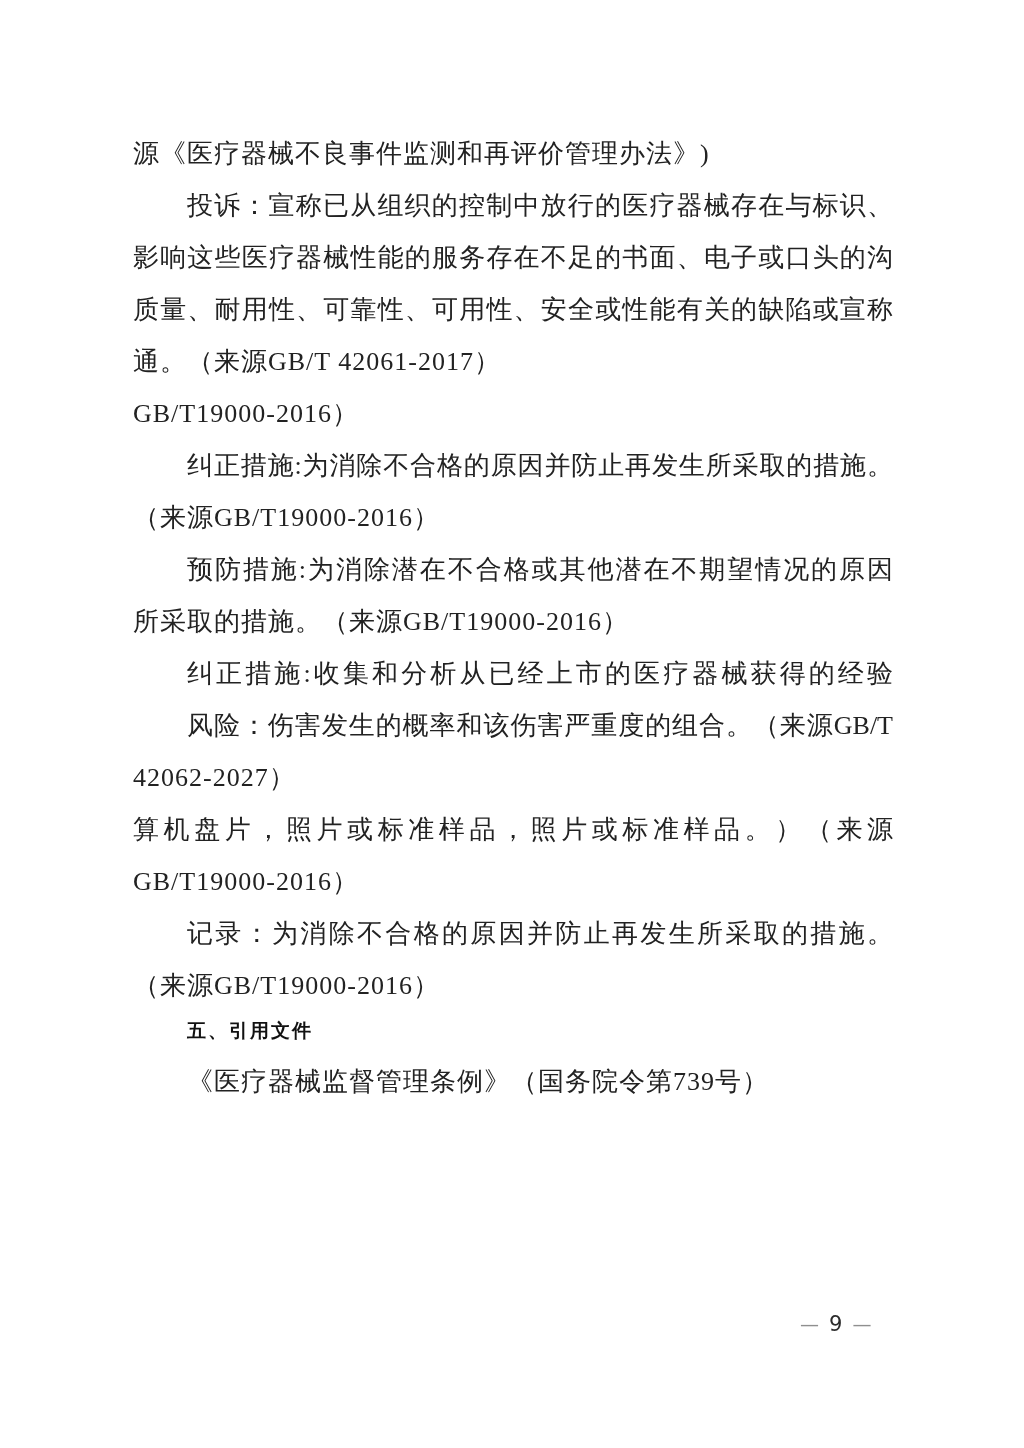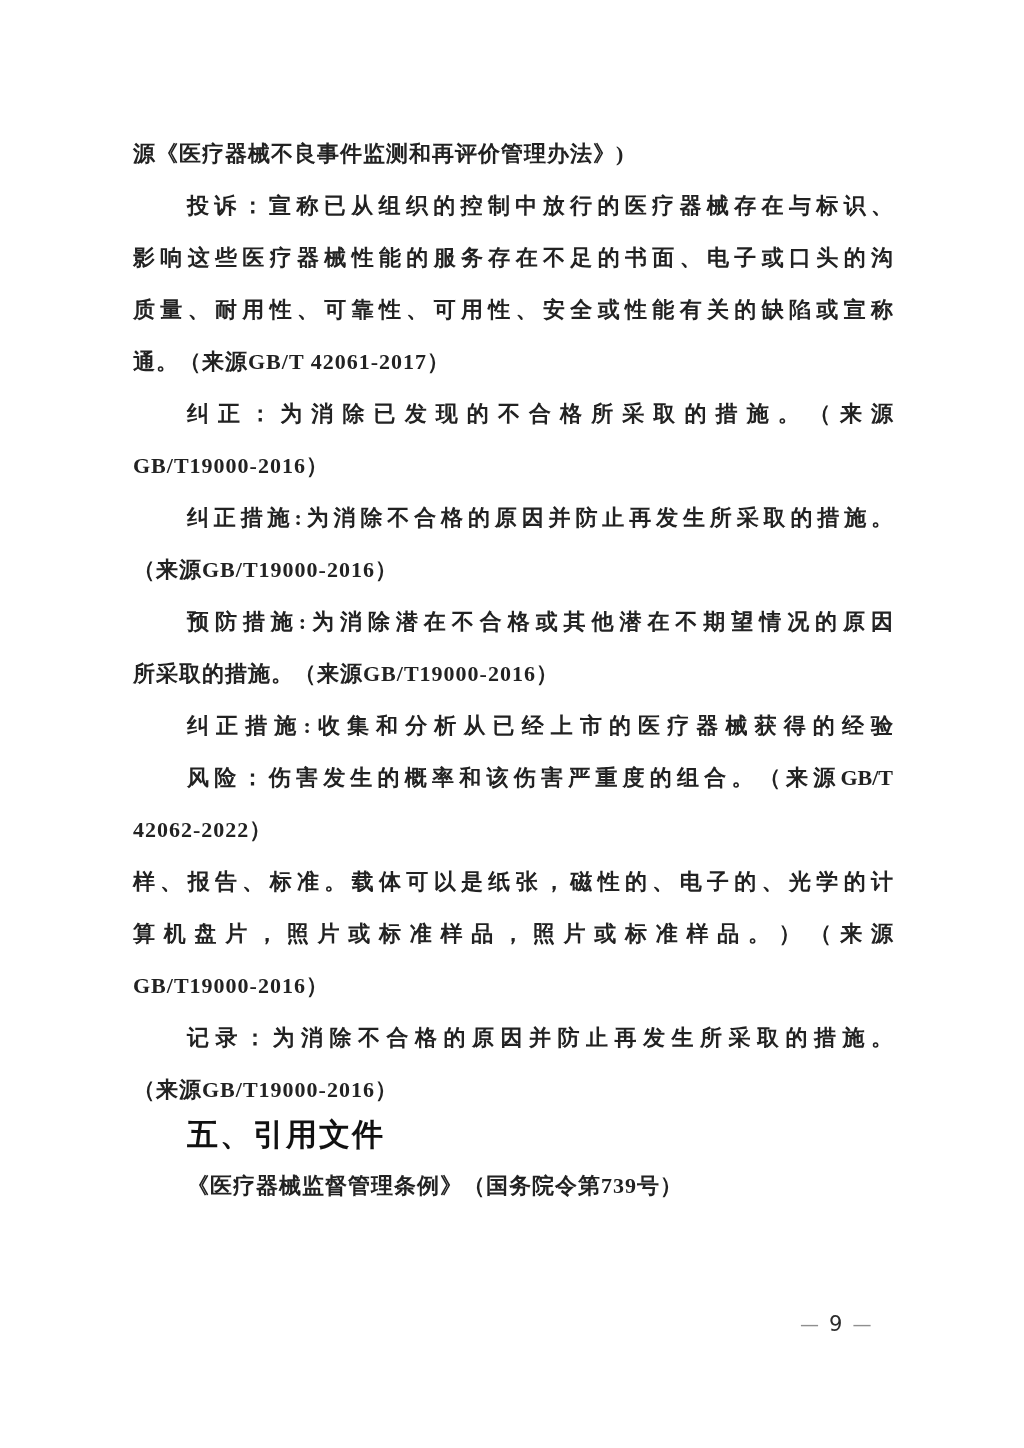--- a/index.html
+++ b/index.html
@@ -19,37 +19,36 @@
   }
   .doc-body {
     position: absolute;
     left: 133px;
     top: 128px;
     width: 760px;
   }
   .line {
     height: 52px;
     line-height: 52px;
-    font-size: 22px;
+    font-size: 26px;
     letter-spacing: 1px;
     white-space: nowrap;
-    font-weight: bold;
   }
   .line.fill {
     white-space: normal;
     letter-spacing: 0;
     text-align: justify;
     text-align-last: justify;
     text-justify: inter-character;
   }
   .line.indent { text-indent: 54px; }
   .line.heading {
     font-family: "DejaVu Sans", "Liberation Sans", sans-serif;
     font-weight: 700;
-    font-size: 31px;
+    font-size: 19px;
     letter-spacing: 2px;
     color: #111111;
     margin-top: -8px;
     text-align: right;
     text-align-last: left;
   }
   .pagenum {
     position: absolute;
     left: 800px;
     top: 1312px;
@@ -69,30 +68,28 @@
 </head>
 <body>
 
 <div class="page">
   <div class="doc-body" id="doc-body">
       <div class="line">源《医疗器械不良事件监测和再评价管理办法》)</div>
       <div class="line indent fill">投诉：宣称已从组织的控制中放行的医疗器械存在与标识、</div>
       <div class="line fill">影响这些医疗器械性能的服务存在不足的书面、电子或口头的沟</div>
       <div class="line fill">质量、耐用性、可靠性、可用性、安全或性能有关的缺陷或宣称</div>
       <div class="line">通。（来源GB/T 42061-2017）</div>
-      <div class="line indent fill">纠正：为消除已发现的不合格所采取的措施。（来源</div>
       <div class="line">GB/T19000-2016）</div>
       <div class="line indent fill">纠正措施:为消除不合格的原因并防止再发生所采取的措施。</div>
       <div class="line">（来源GB/T19000-2016）</div>
       <div class="line indent fill">预防措施:为消除潜在不合格或其他潜在不期望情况的原因</div>
       <div class="line">所采取的措施。（来源GB/T19000-2016）</div>
       <div class="line indent fill">纠正措施:收集和分析从已经上市的医疗器械获得的经验</div>
       <div class="line indent fill">风险：伤害发生的概率和该伤害严重度的组合。（来源GB/T</div>
-      <div class="line">42062-2022）</div>
-      <div class="line fill">样、报告、标准。载体可以是纸张，磁性的、电子的、光学的计</div>
+      <div class="line">42062-2027）</div>
       <div class="line fill">算机盘片，照片或标准样品，照片或标准样品。）（来源</div>
       <div class="line">GB/T19000-2016）</div>
       <div class="line indent fill">记录：为消除不合格的原因并防止再发生所采取的措施。</div>
       <div class="line">（来源GB/T19000-2016）</div>
       <div class="line indent heading">五、引用文件</div>
       <div class="line indent">《医疗器械监督管理条例》（国务院令第739号）</div>
     </div>
   <div class="pagenum">
     <span class="dash">—</span>
     <span class="num">9</span>

